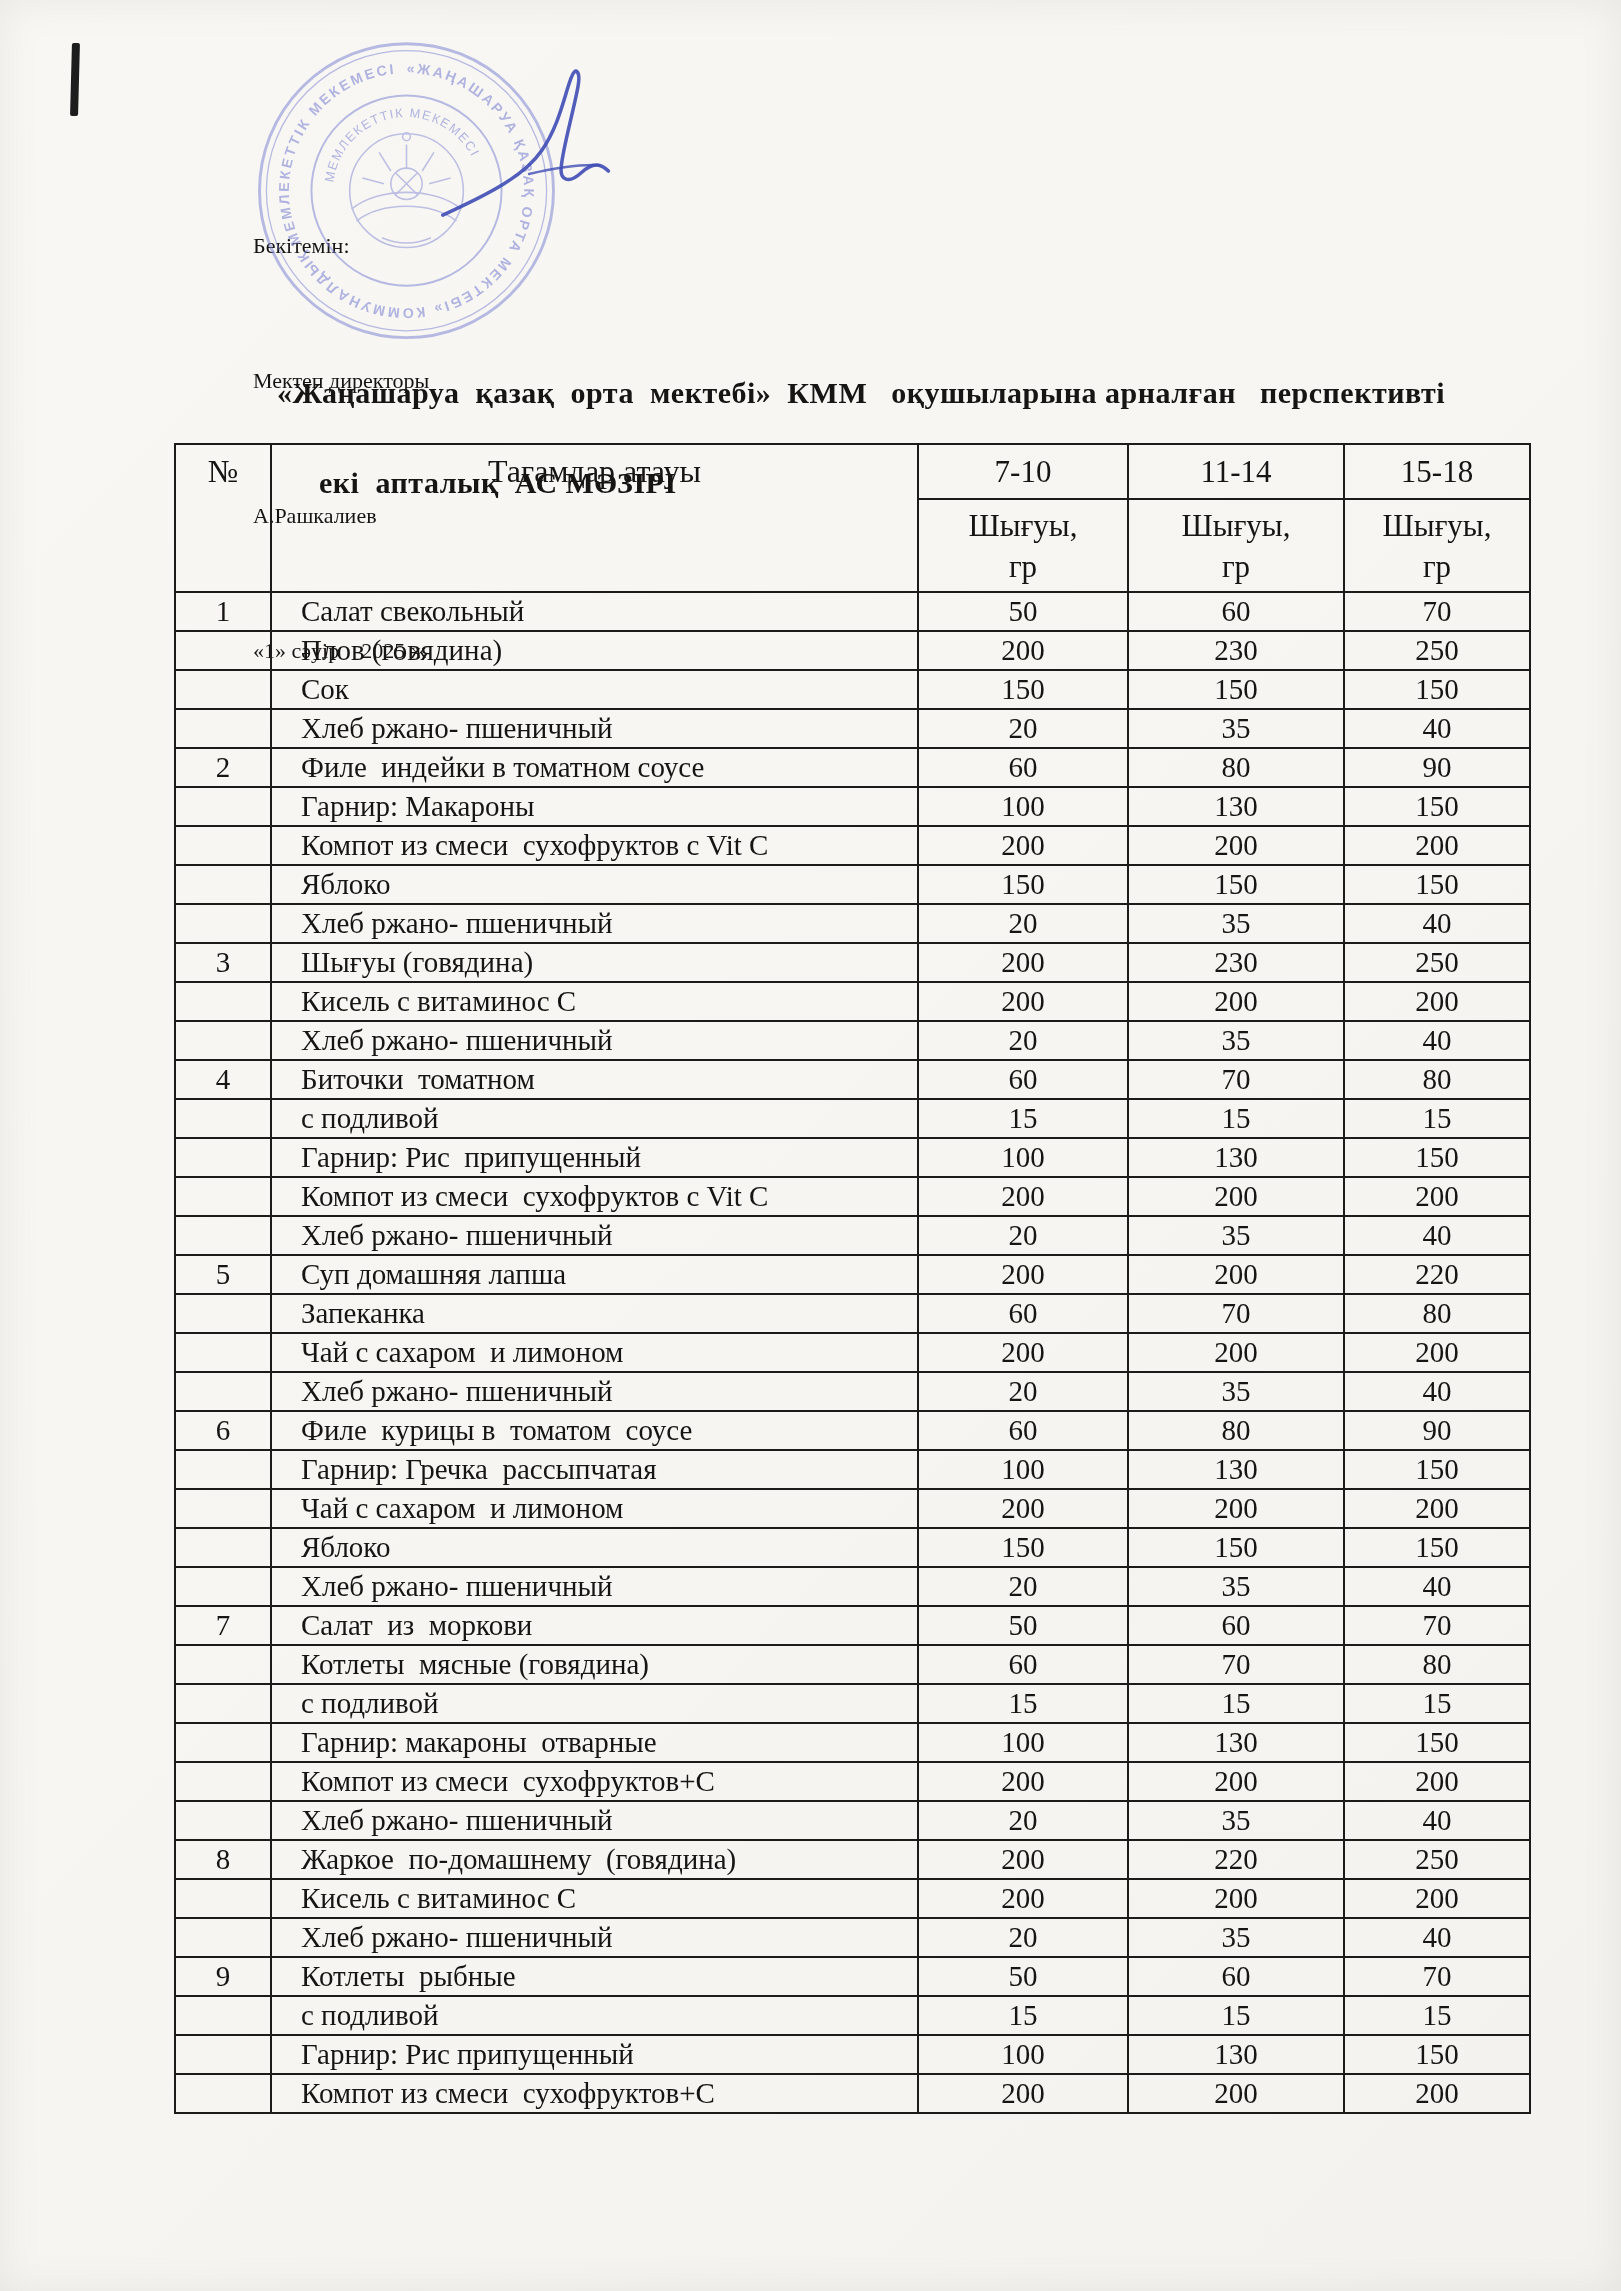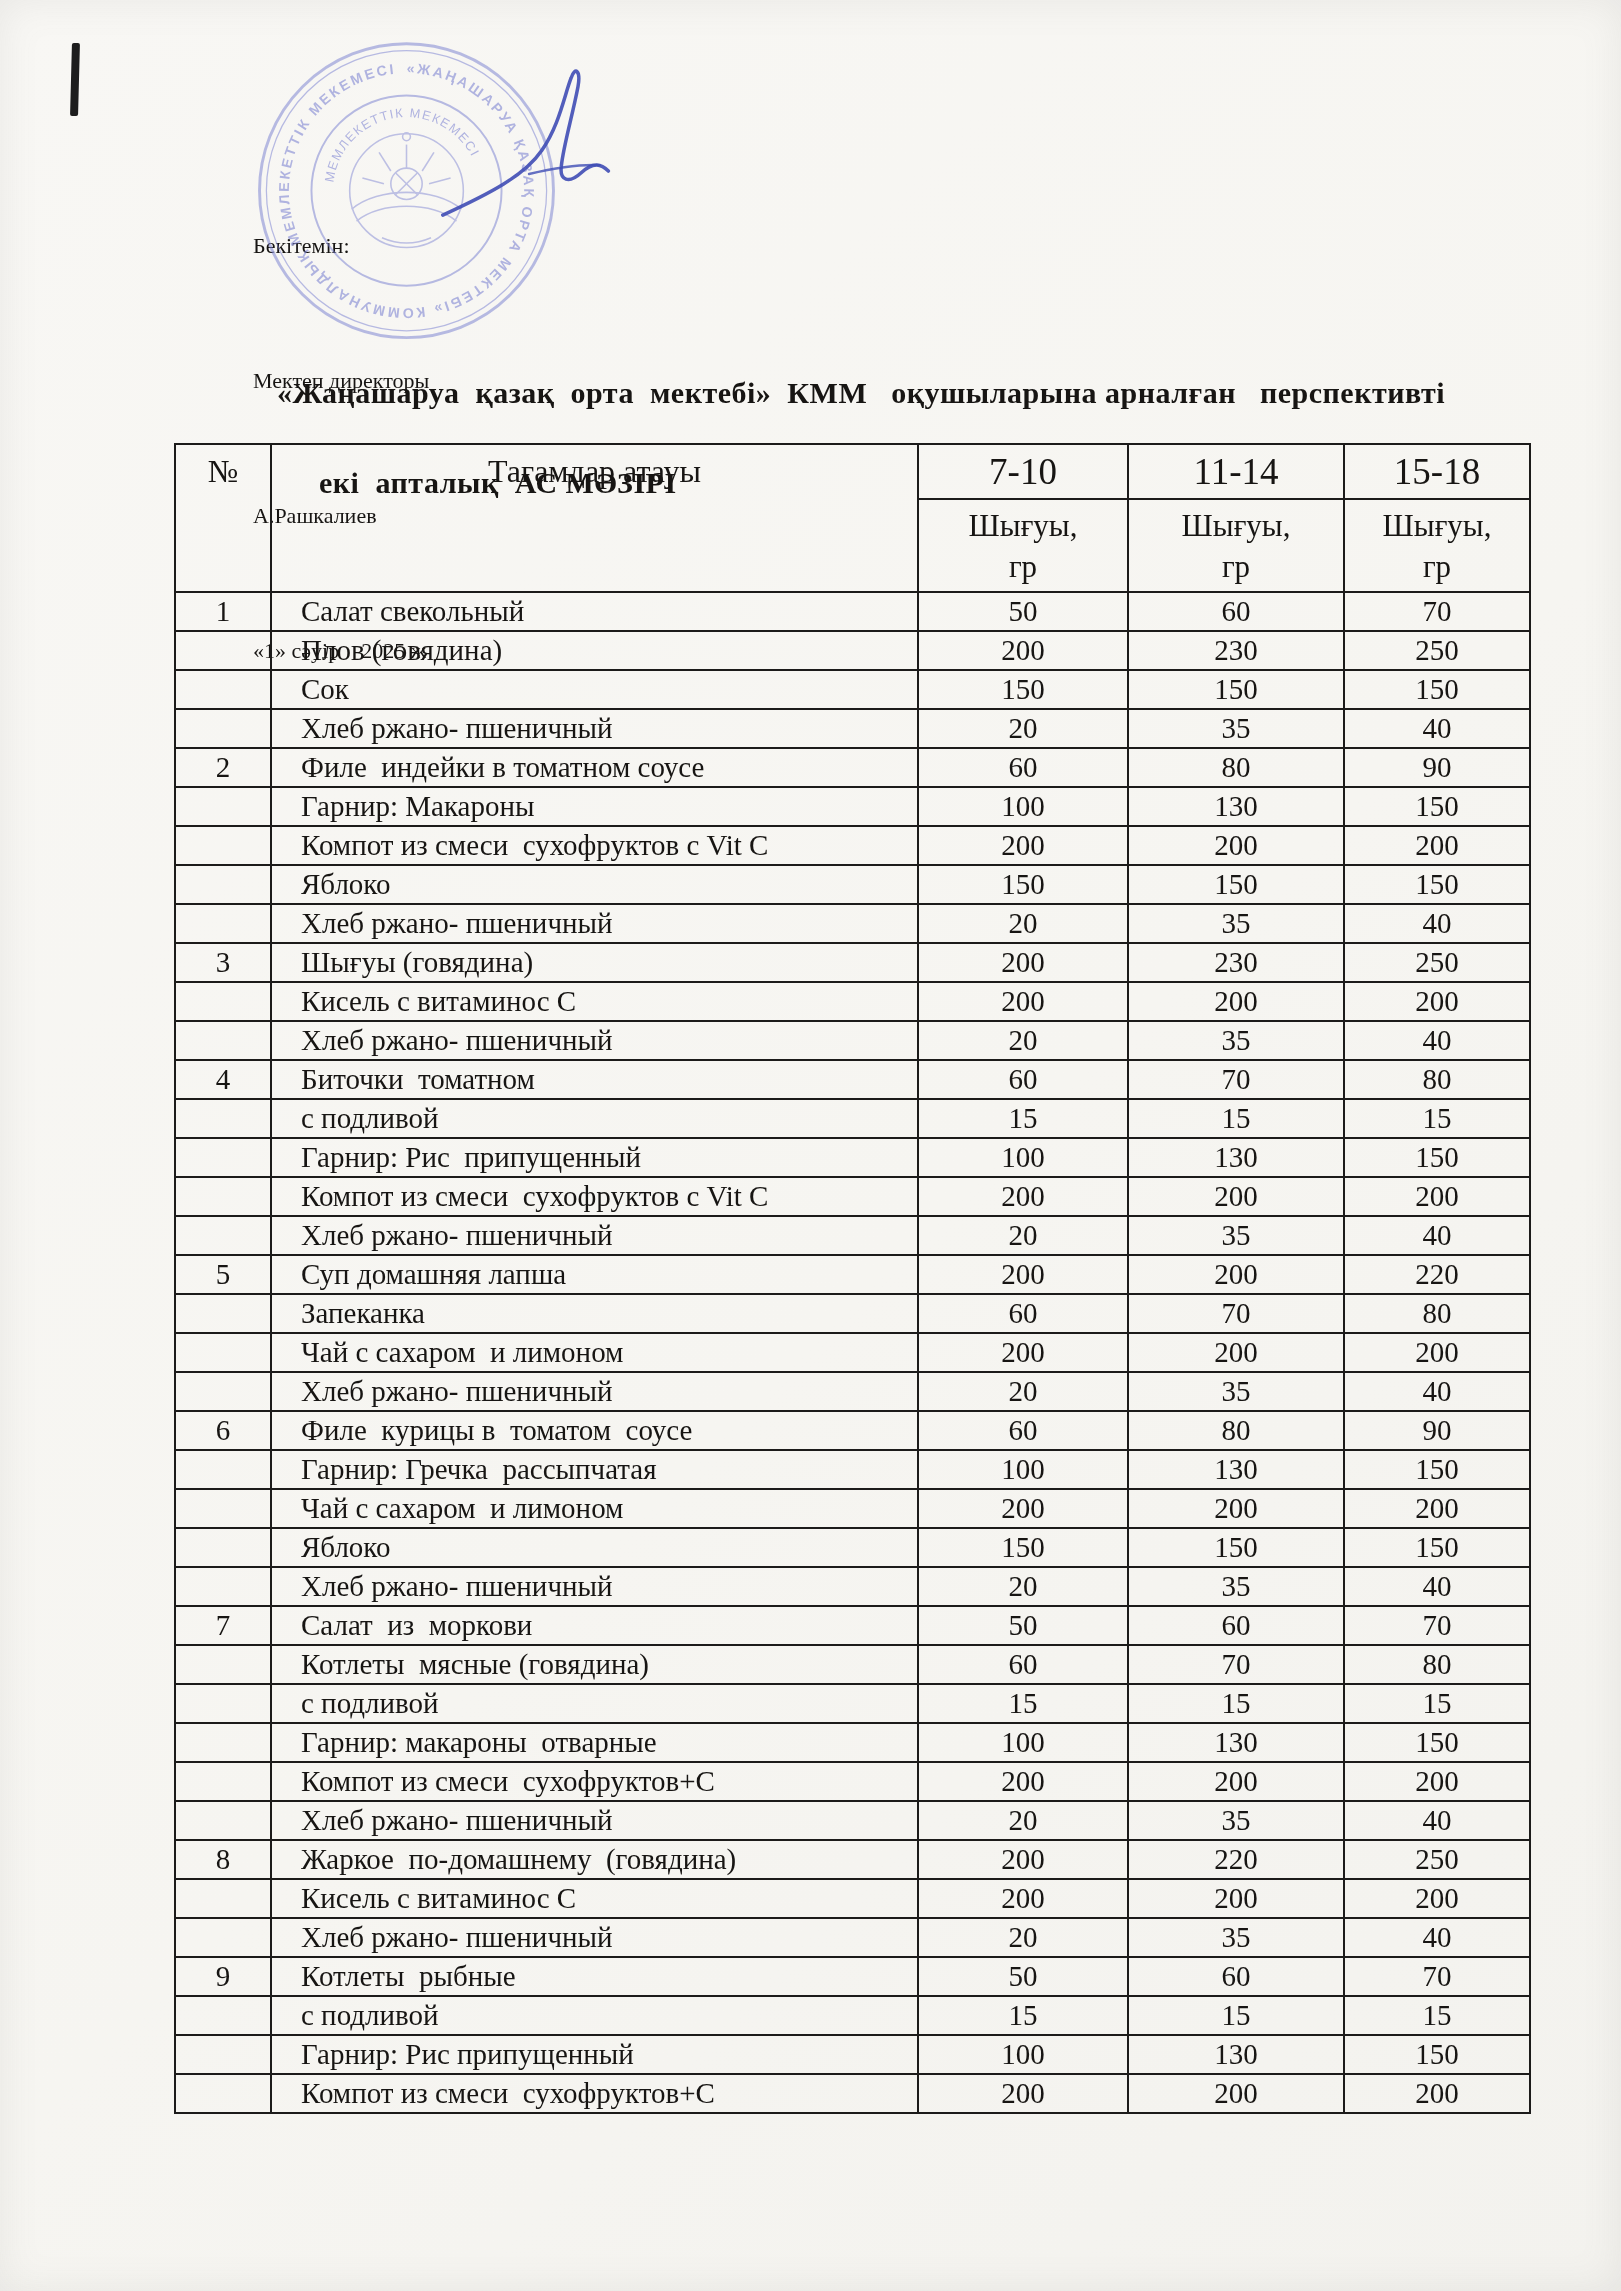--- a/index.html
+++ b/index.html
@@ -31,21 +31,21 @@
     position:absolute;left:174px;top:443px;width:1355px;
     border-collapse:collapse;table-layout:fixed;
   }
   table.menu th,table.menu td{
     border:2px solid #1c1b1a;box-sizing:border-box;
     font-weight:normal;
   }
   thead .r1{height:55px;}
   thead .r2{height:93px;}
   th.h-num,th.h-dish{vertical-align:top;padding-top:7.8px;font-weight:bold;font-size:32px;text-align:center;}
-  th.h-group{font-weight:bold;font-size:37px;vertical-align:middle;}
+  th.h-group{font-weight:bold;font-size:31px;vertical-align:middle;}
   th.h-sub{font-weight:bold;font-size:31px;line-height:41px;text-align:center;vertical-align:middle;}
   tbody tr{height:39px;}
   tbody td{font-size:29px;vertical-align:middle;}
   td.c-num{text-align:center;}
   td.c-dish{padding-left:29px;white-space:pre;overflow:hidden;}
   td.c-val{text-align:center;}
 </style>
 </head>
 <body>
 

